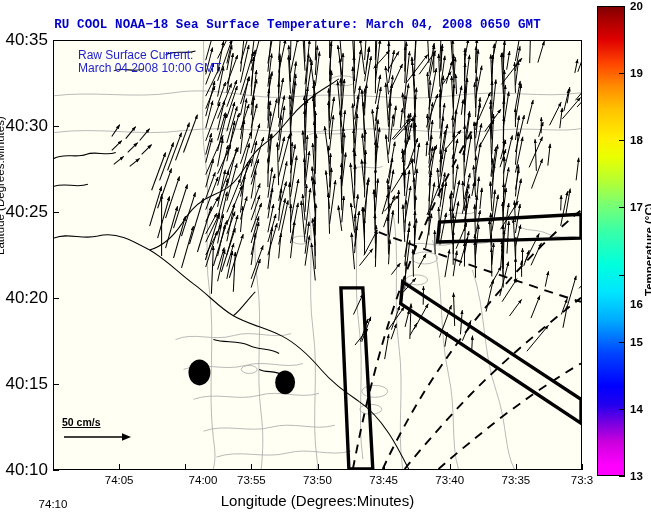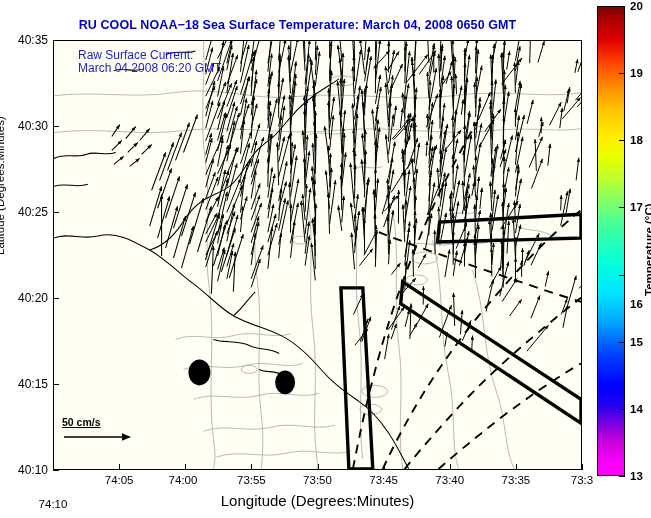--- a/index.html
+++ b/index.html
@@ -6,40 +6,41 @@
   body{width:651px;height:518px;position:relative;overflow:hidden;
        font-family:"Liberation Sans",sans-serif;}
 
   .fig{position:absolute;left:0;top:0;width:651px;height:518px;background:#ffffff;}
 
   
   #title{
     position:absolute;left:0;top:18px;width:595px;text-align:center;
     font-size:12.5px;font-weight:bold;color:#0000c8;letter-spacing:.1px;
     white-space:nowrap;
+    font-family:Liberation Mono, monospace;
   }
 
   
   #plot{
     position:absolute;left:53px;top:40px;width:529px;height:430px;
     background:#fffff4;border:1.3px solid #000;box-sizing:border-box;
     overflow:hidden;
   }
   #plotsvg{position:absolute;left:0;top:0;width:100%;height:100%;}
 
   
   #annot{
     position:absolute;left:24px;top:8px;color:#2222cc;font-size:12px;
     line-height:13px;white-space:nowrap;pointer-events:none;
   }
 
   
   #veckey{position:absolute;left:8px;bottom:22px;width:110px;}
   #veckey .lbl{font-size:10.5px;color:#000;font-weight:bold;margin-bottom:1px;text-decoration:underline;}
-  .yt{position:absolute;right:6px;font-size:12px;color:#000;
+  .yt{position:absolute;right:6px;font-size:17px;color:#000;
       white-space:nowrap;transform:translateY(-50%);}
   .xt{position:absolute;top:474px;font-size:11.5px;color:#000;
       white-space:nowrap;transform:translateX(-50%);}
 
   #ylabel{
     position:absolute;left:-6px;top:255px;transform:rotate(-90deg);
     transform-origin:0 0;font-size:11.5px;color:#000;white-space:nowrap;
   }
   #xlabel{
     position:absolute;left:53px;top:492px;width:529px;text-align:center;
@@ -817,21 +818,21 @@
           <path d="M331.6,171.1 L346.2,154.8" marker-end="url(#ah)"></path>
           <path d="M402.2,286.3 L401.0,252.9" marker-end="url(#ah)"></path>
           <path d="M335.4,290.0 L351.7,267.1" marker-end="url(#ah)"></path>
           <path d="M329.4,174.0 L335.6,153.3" marker-end="url(#ah)"></path>
         </g>
 
     </svg>
 
     <div id="annot">
       <div>Raw Surface Current:</div>
-      <div>March 04 2008 06:20 GMT</div>
+      <div>March 04 2008 10:00 GMT</div>
     </div>
 
     <div id="veckey">
       <div class="lbl">50 cm/s</div>
       <svg width="72" height="12">
         <line x1="2" y1="6" x2="60" y2="6" stroke="#000" stroke-width="1.4"></line>
         <path d="M60,2.2 L69,6 L60,9.8 z" fill="#000"></path>
       </svg>
     </div>
   </div>
@@ -848,21 +849,21 @@
       <div class="yt" style="top: 384px; right: 603px; position: absolute;">40:15</div>
       <div style="position: absolute; left: 53px; top: 384px; width: 6px; height: 1px; background: rgb(0, 0, 0);"></div>
       <div class="yt" style="top: 470px; right: 603px; position: absolute;">40:10</div>
       <div style="position: absolute; left: 53px; top: 470px; width: 6px; height: 1px; background: rgb(0, 0, 0);"></div>
     </div>
   <div id="xticks">
       <div class="xt" style="left: 53px; position: absolute; margin-top: 24px;">74:10</div>
       <div style="position: absolute; left: 53px; top: 464px; width: 1px; height: 6px; background: rgb(0, 0, 0);"></div>
       <div class="xt" style="left: 119.125px; position: absolute;">74:05</div>
       <div style="position: absolute; left: 119.125px; top: 464px; width: 1px; height: 6px; background: rgb(0, 0, 0);"></div>
-      <div class="xt" style="left: 183px; position: absolute;">74:00</div>
+      <div class="xt" style="left: 203px; position: absolute;">74:00</div>
       <div style="position: absolute; left: 185.25px; top: 464px; width: 1px; height: 6px; background: rgb(0, 0, 0);"></div>
       <div class="xt" style="left: 251.375px; position: absolute;">73:55</div>
       <div style="position: absolute; left: 251.375px; top: 464px; width: 1px; height: 6px; background: rgb(0, 0, 0);"></div>
       <div class="xt" style="left: 317.5px; position: absolute;">73:50</div>
       <div style="position: absolute; left: 317.5px; top: 464px; width: 1px; height: 6px; background: rgb(0, 0, 0);"></div>
       <div class="xt" style="left: 383.625px; position: absolute;">73:45</div>
       <div style="position: absolute; left: 383.625px; top: 464px; width: 1px; height: 6px; background: rgb(0, 0, 0);"></div>
       <div class="xt" style="left: 449.75px; position: absolute;">73:40</div>
       <div style="position: absolute; left: 449.75px; top: 464px; width: 1px; height: 6px; background: rgb(0, 0, 0);"></div>
       <div class="xt" style="left: 515.875px; position: absolute;">73:35</div>

